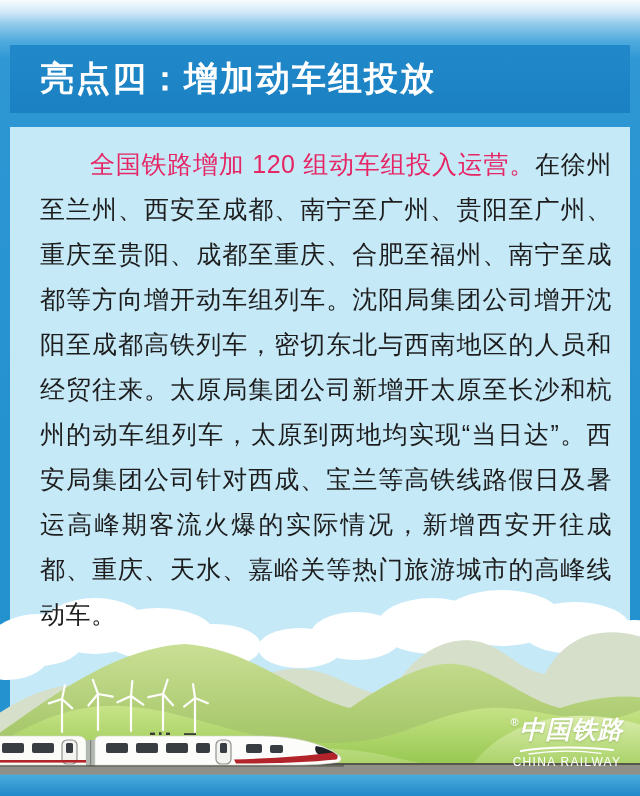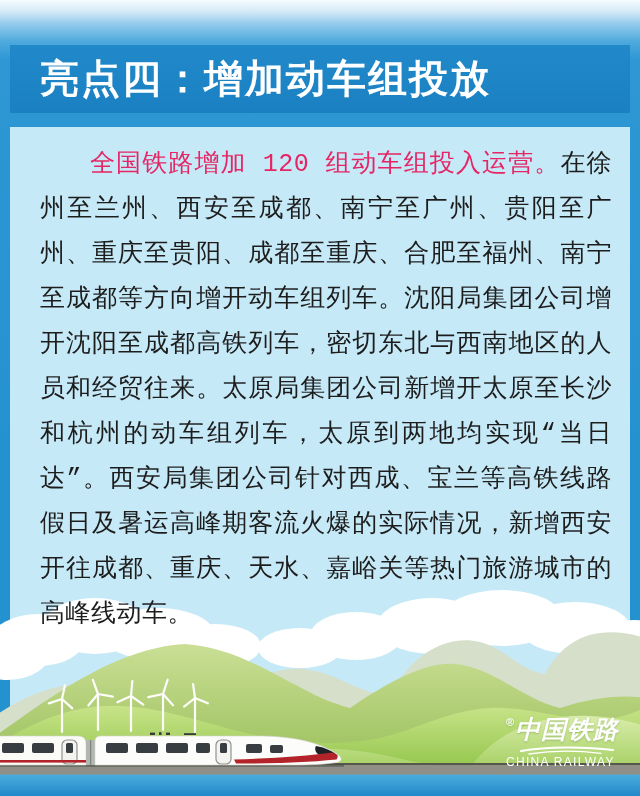--- a/index.html
+++ b/index.html
@@ -7,40 +7,40 @@
     position:relative;width:640px;height:796px;overflow:hidden;
     font-family:"Liberation Sans","DejaVu Sans",sans-serif;
     background:linear-gradient(180deg,#f7fbfe 0%,#d2e9f7 1.5%,#93cbec 3%,#4faadd 5.2%,#2e97d4 7.5%,#2592d0 55%,#2592d0 100%);
   }
   .header-bar{
     position:absolute;left:10px;right:10px;top:45px;height:68px;
     background:linear-gradient(180deg,#2189c9 0%,#1a80c2 100%);
     display:flex;align-items:center;padding-left:30px;box-sizing:border-box;
   }
   .header-title{
-    color:#ffffff;font-size:39px;font-weight:bold;letter-spacing:2px;white-space:nowrap;
+    color:#ffffff;font-size:34px;font-weight:bold;letter-spacing:2px;white-space:nowrap;
   }
   .panel{
     position:absolute;left:10px;right:10px;top:127px;bottom:22px;
     background:#c6e9f7;z-index:1;
   }
   .article{
     position:absolute;left:10px;right:10px;top:127px;z-index:3;
     padding:15px 18px 0 30px;box-sizing:border-box;
     font-size:25px;line-height:45px;color:#1d1d1d;text-align:justify;
     letter-spacing:0.5px;
   }
-  .article p{margin:0;text-indent:2em;font-family:Liberation Mono, monospace;}
+  .article p{margin:0;text-indent:2em;}
   .highlight{color:#e62565;}
   .scenery{
     position:absolute;left:0;bottom:0;width:640px;height:210px;z-index:2;display:block;
   }
   .logo{
     position:absolute;right:12px;bottom:27px;z-index:4;color:#ffffff;
-    width:122px;line-height:1.1;
+    text-align:center;width:122px;line-height:1.1;
   }
   .logo-cn{font-size:25px;font-weight:bold;font-style:italic;letter-spacing:1px;white-space:nowrap;
     text-shadow:0 1px 2px rgba(80,120,30,.35);}
   .logo-mark{font-size:11px;vertical-align:top;font-style:normal;}
   .logo-swoosh{display:block;margin:1px auto 0 auto;}
   .logo-en{font-size:12px;font-weight:normal;letter-spacing:1.3px;white-space:nowrap;margin-top:1px;}
 </style>
 </head>
 <body>
 

